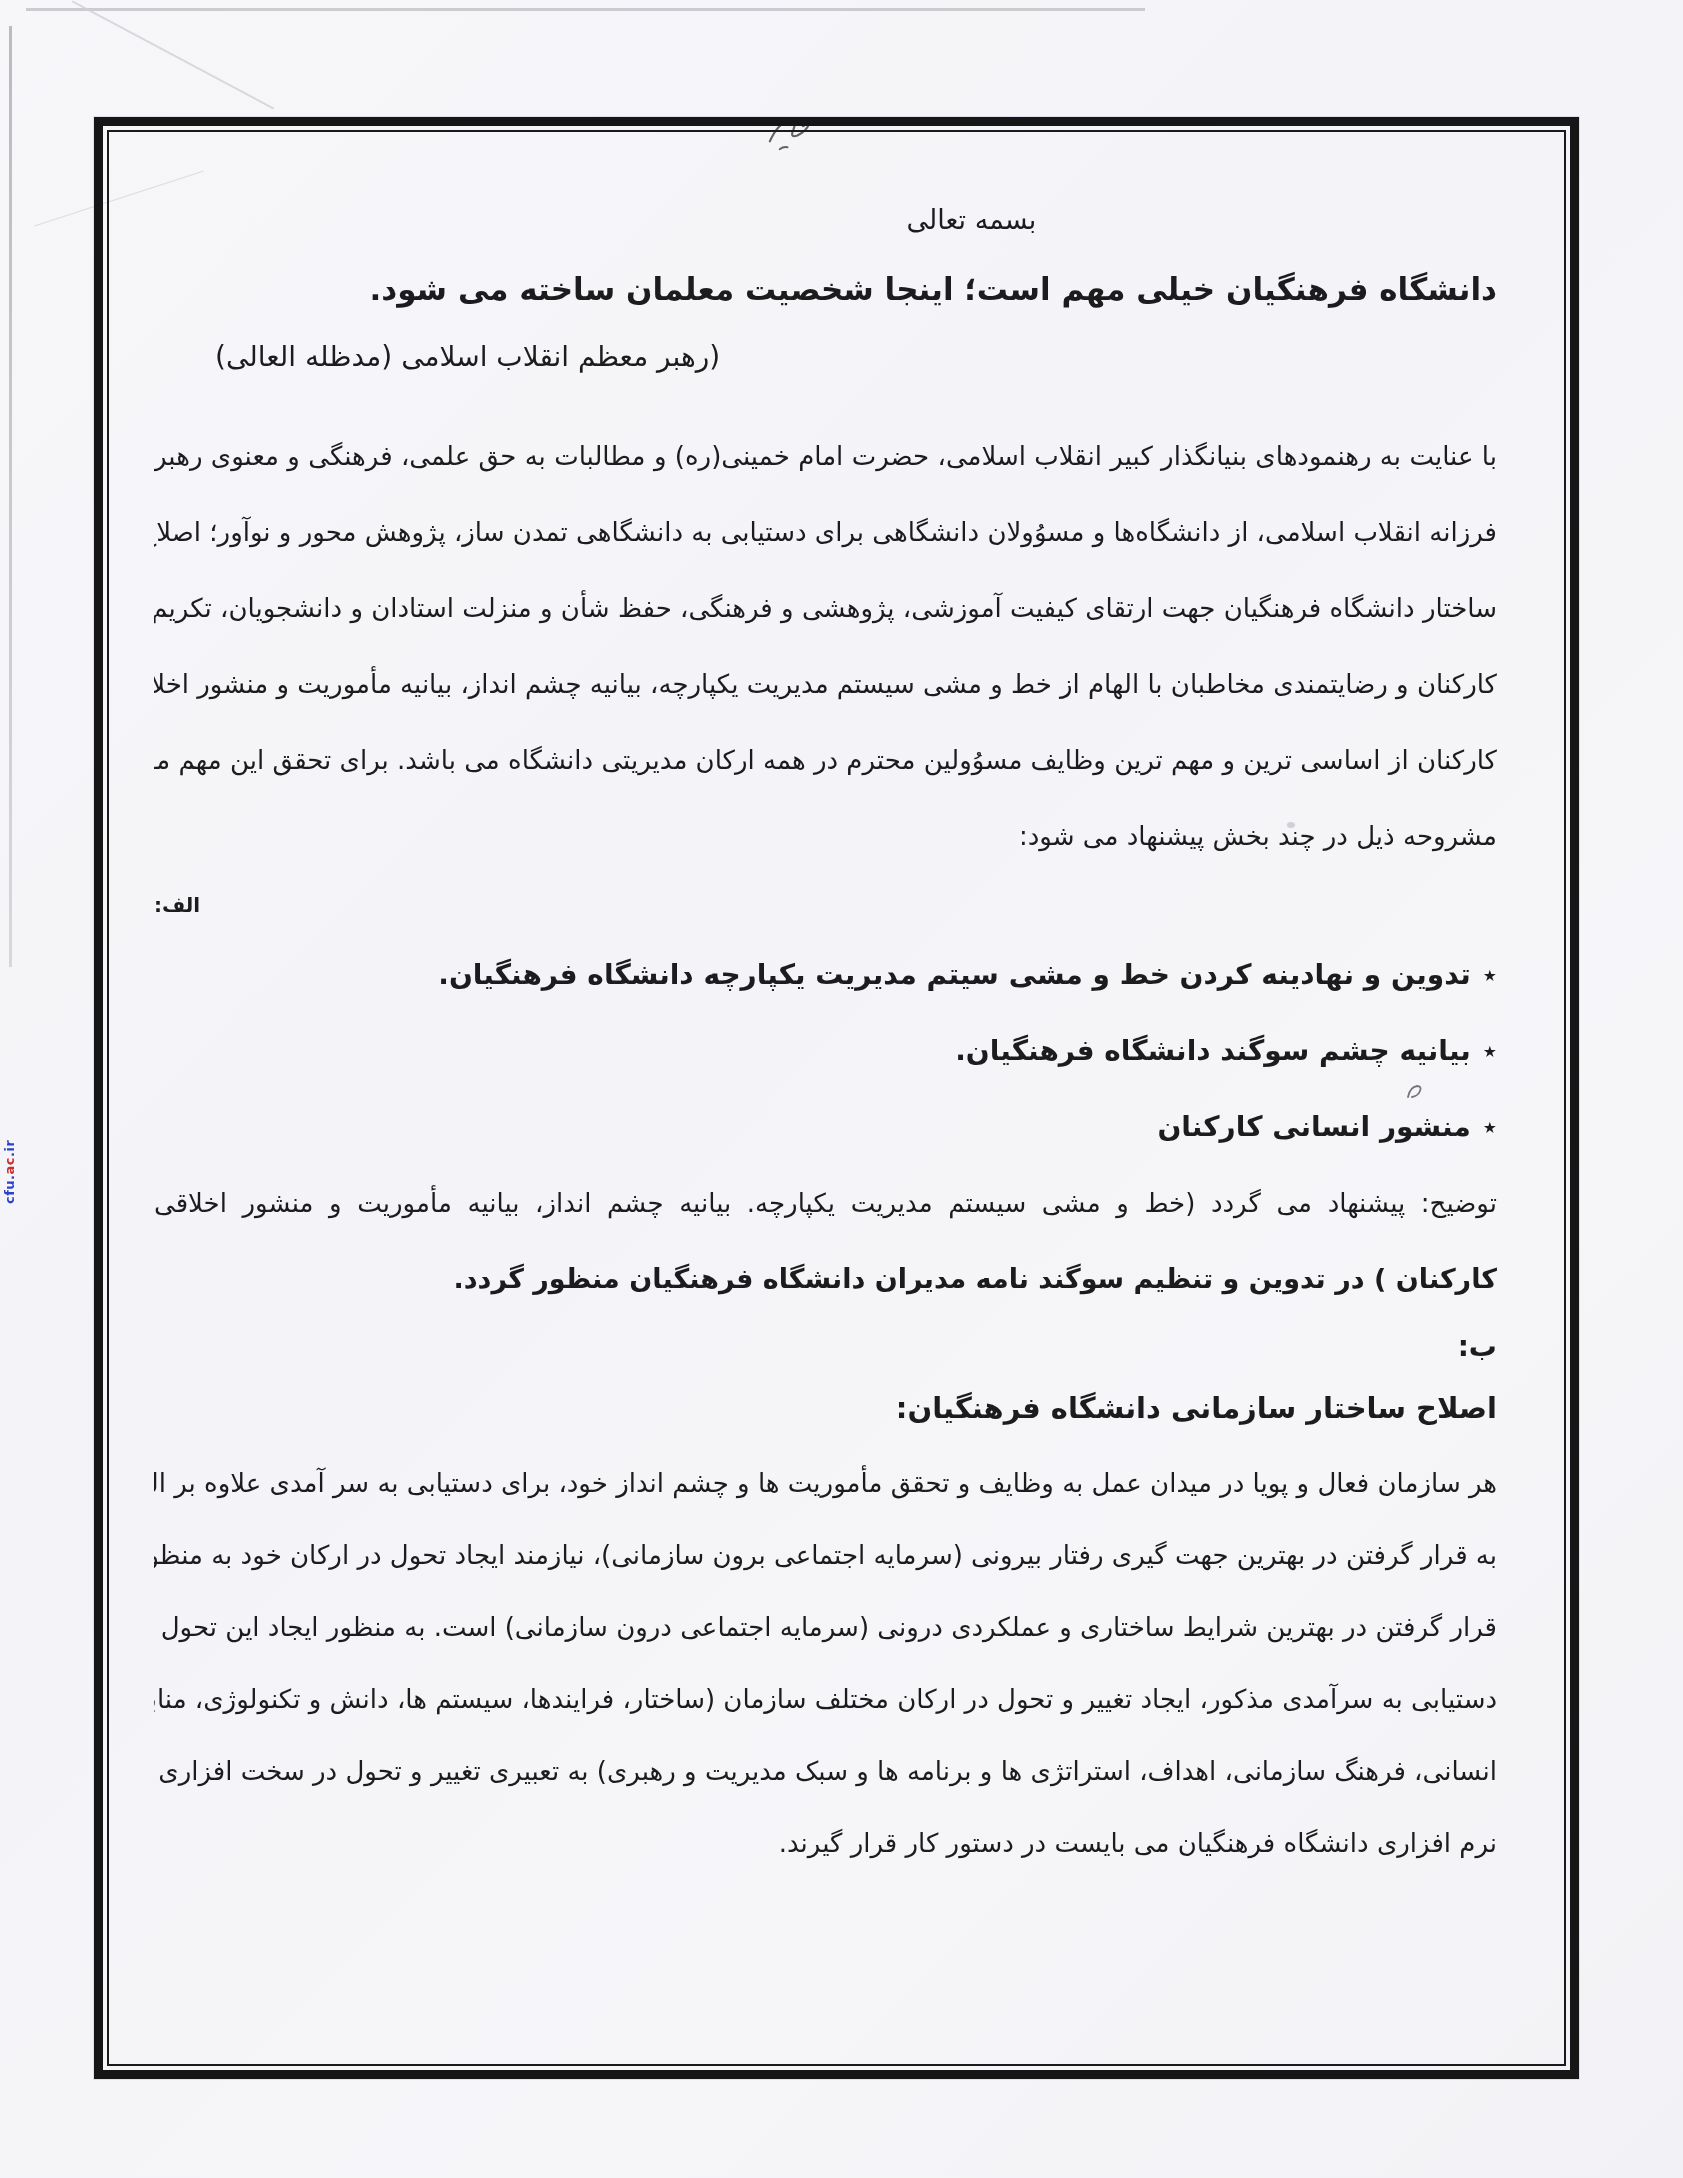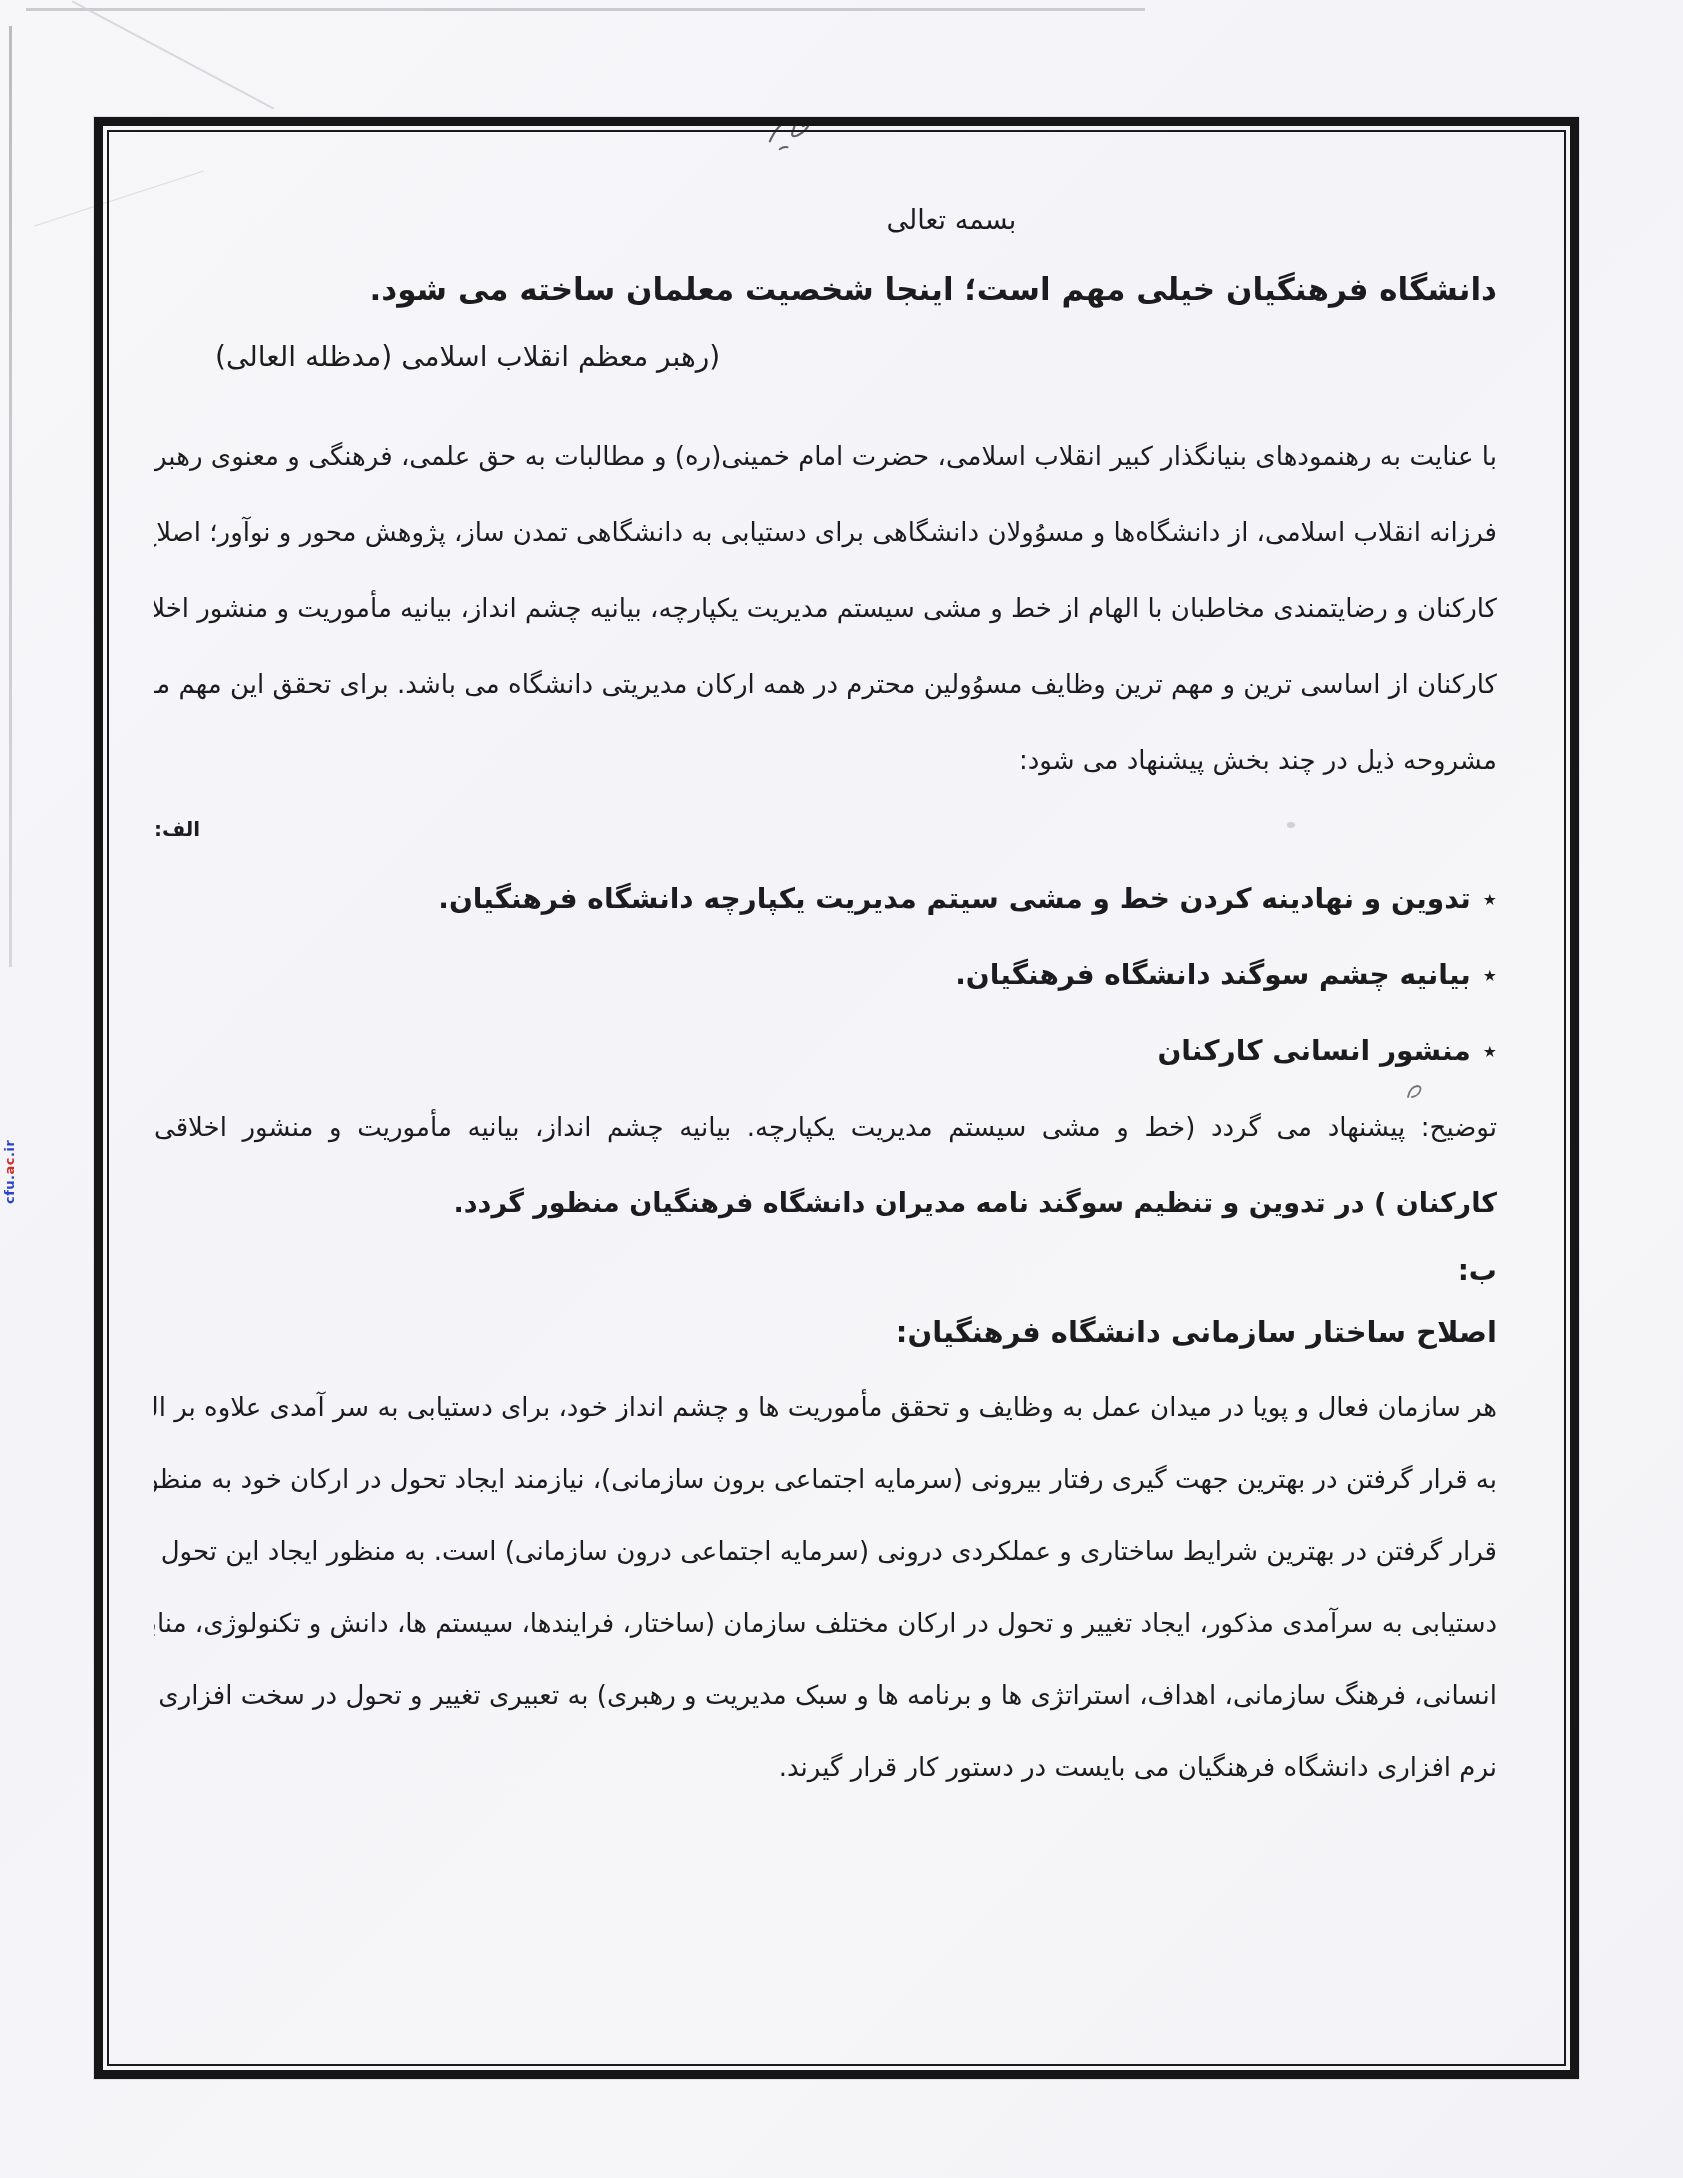--- a/index.html
+++ b/index.html
@@ -25,21 +25,21 @@
   .frame{position:absolute;left:94px;top:117px;width:1485px;height:1962px;
     border:9px solid #161616;box-sizing:border-box;
     box-shadow:0 0 0 1px rgba(90,60,140,.12);}
   .frame-inner{position:absolute;left:4px;top:4px;right:4px;bottom:4px;
     border:2px solid #1a1a1a;}
   
   .content{position:absolute;left:111px;top:129px;width:1452px;height:1940px;
     box-sizing:border-box;padding:0 66px 0 43px;
     direction:rtl;font-size:26px;line-height:1.4;color:#1c1c1e;}
   .besmele{margin-top:71px;height:40px;line-height:40px;text-align:center;
-    position:relative;left:126px;font-size:27px;}
+    position:relative;left:146px;font-size:27px;}
   .doc-title{margin-top:26px;height:46px;line-height:46px;text-align:right;
     font-weight:bold;font-size:31px;letter-spacing:0.2px;}
   .attr{margin-top:24px;height:42px;line-height:42px;text-align:left;
     padding-left:61px;font-size:28px;}
   .para{margin-top:40px;}
   .jline{height:76px;line-height:76px;text-align:justify;text-align-last:justify;
     overflow:hidden;white-space:nowrap;}
   .jline.lastline{text-align-last:right;white-space:normal;}
   .sec-label{height:63px;line-height:63px;font-weight:bold;text-align:left;font-size:20px;}
   .bullet{height:76px;line-height:76px;font-weight:bold;text-align:right;font-size:28px;}
@@ -100,20 +100,21 @@
 
     <div class="besmele">بسمه تعالی</div>
 
     <div class="doc-title">دانشگاه فرهنگیان خیلی مهم است؛ اینجا شخصیت معلمان ساخته می شود.</div>
 
     <div class="attr">(رهبر معظم انقلاب اسلامی (مدظله العالی)</div>
 
     <div class="para">
       <div class="jline">با عنایت به رهنمودهای بنیانگذار کبیر انقلاب اسلامی، حضرت امام خمینی(ره) و مطالبات به حق علمی، فرهنگی و معنوی رهبر</div>
       <div class="jline">فرزانه انقلاب اسلامی، از دانشگاه‌ها و مسوُولان دانشگاهی برای دستیابی به دانشگاهی تمدن ساز، پژوهش محور و نوآور؛ اصلاح</div>
+      <div class="jline">ساختار دانشگاه فرهنگیان جهت ارتقای کیفیت آموزشی، پژوهشی و فرهنگی، حفظ شأن و منزلت استادان و دانشجویان، تکریم</div>
       <div class="jline">کارکنان و رضایتمندی مخاطبان با الهام از خط و مشی سیستم مدیریت یکپارچه، بیانیه چشم انداز، بیانیه مأموریت و منشور اخلاقی</div>
       <div class="jline">کارکنان از اساسی ترین و  مهم ترین وظایف مسوُولین محترم در همه ارکان مدیریتی دانشگاه می باشد. برای تحقق این مهم موارد</div>
       <div class="jline lastline">مشروحه ذیل در چند بخش پیشنهاد می شود:</div>
     </div>
 
     <div class="sec-label">الف:</div>
 
     <div>
       <div class="bullet"><span class="star">٭</span><span>تدوین و نهادینه کردن خط و مشی سیتم مدیریت یکپارچه دانشگاه فرهنگیان.</span></div>
       <div class="bullet"><span class="star">٭</span><span>بیانیه چشم سوگند دانشگاه فرهنگیان.</span></div>

